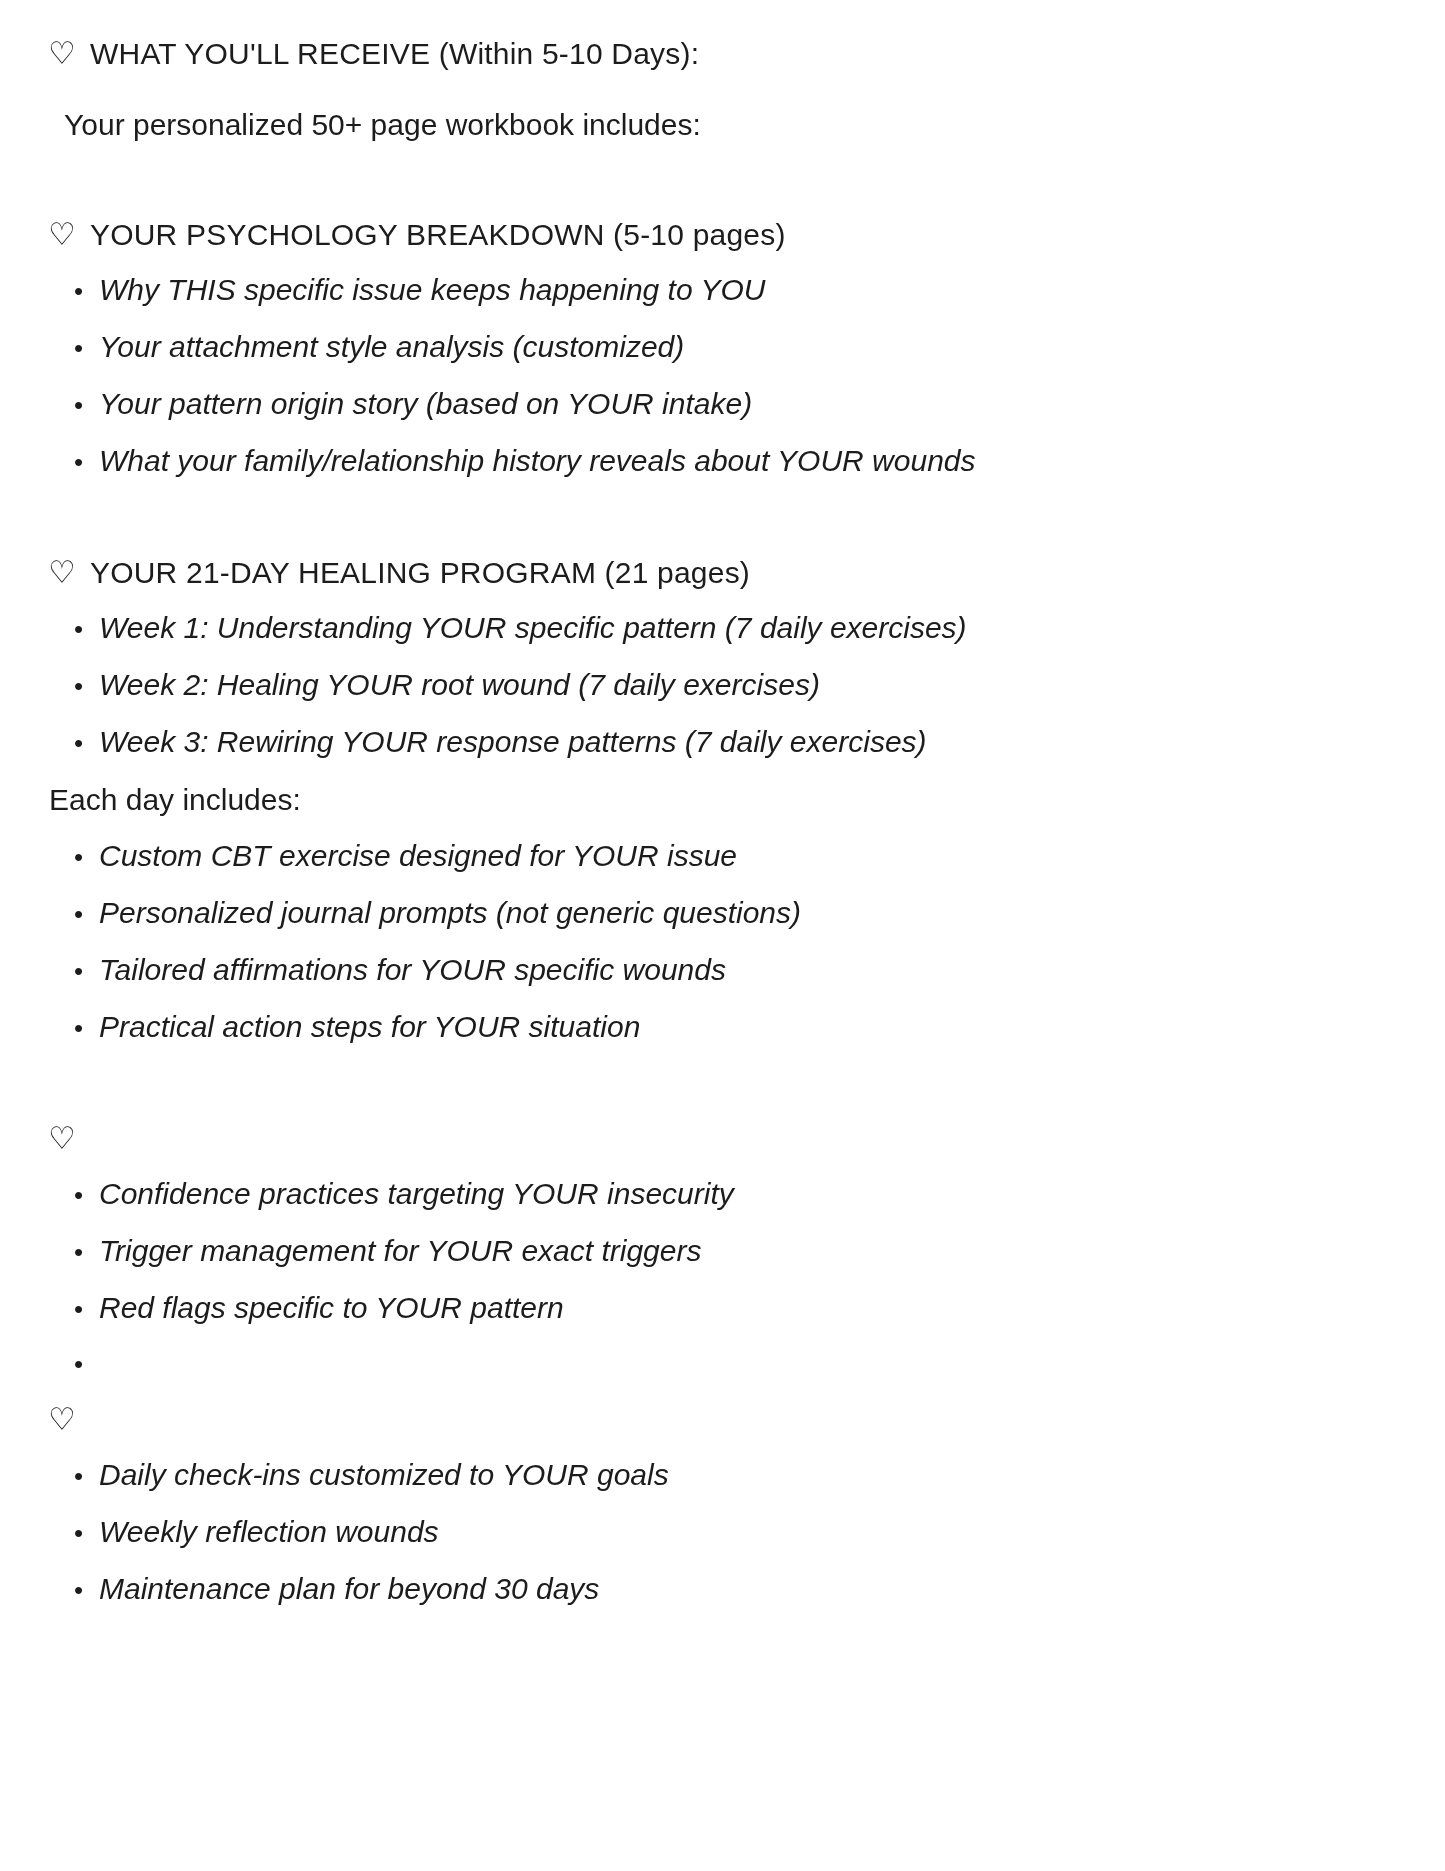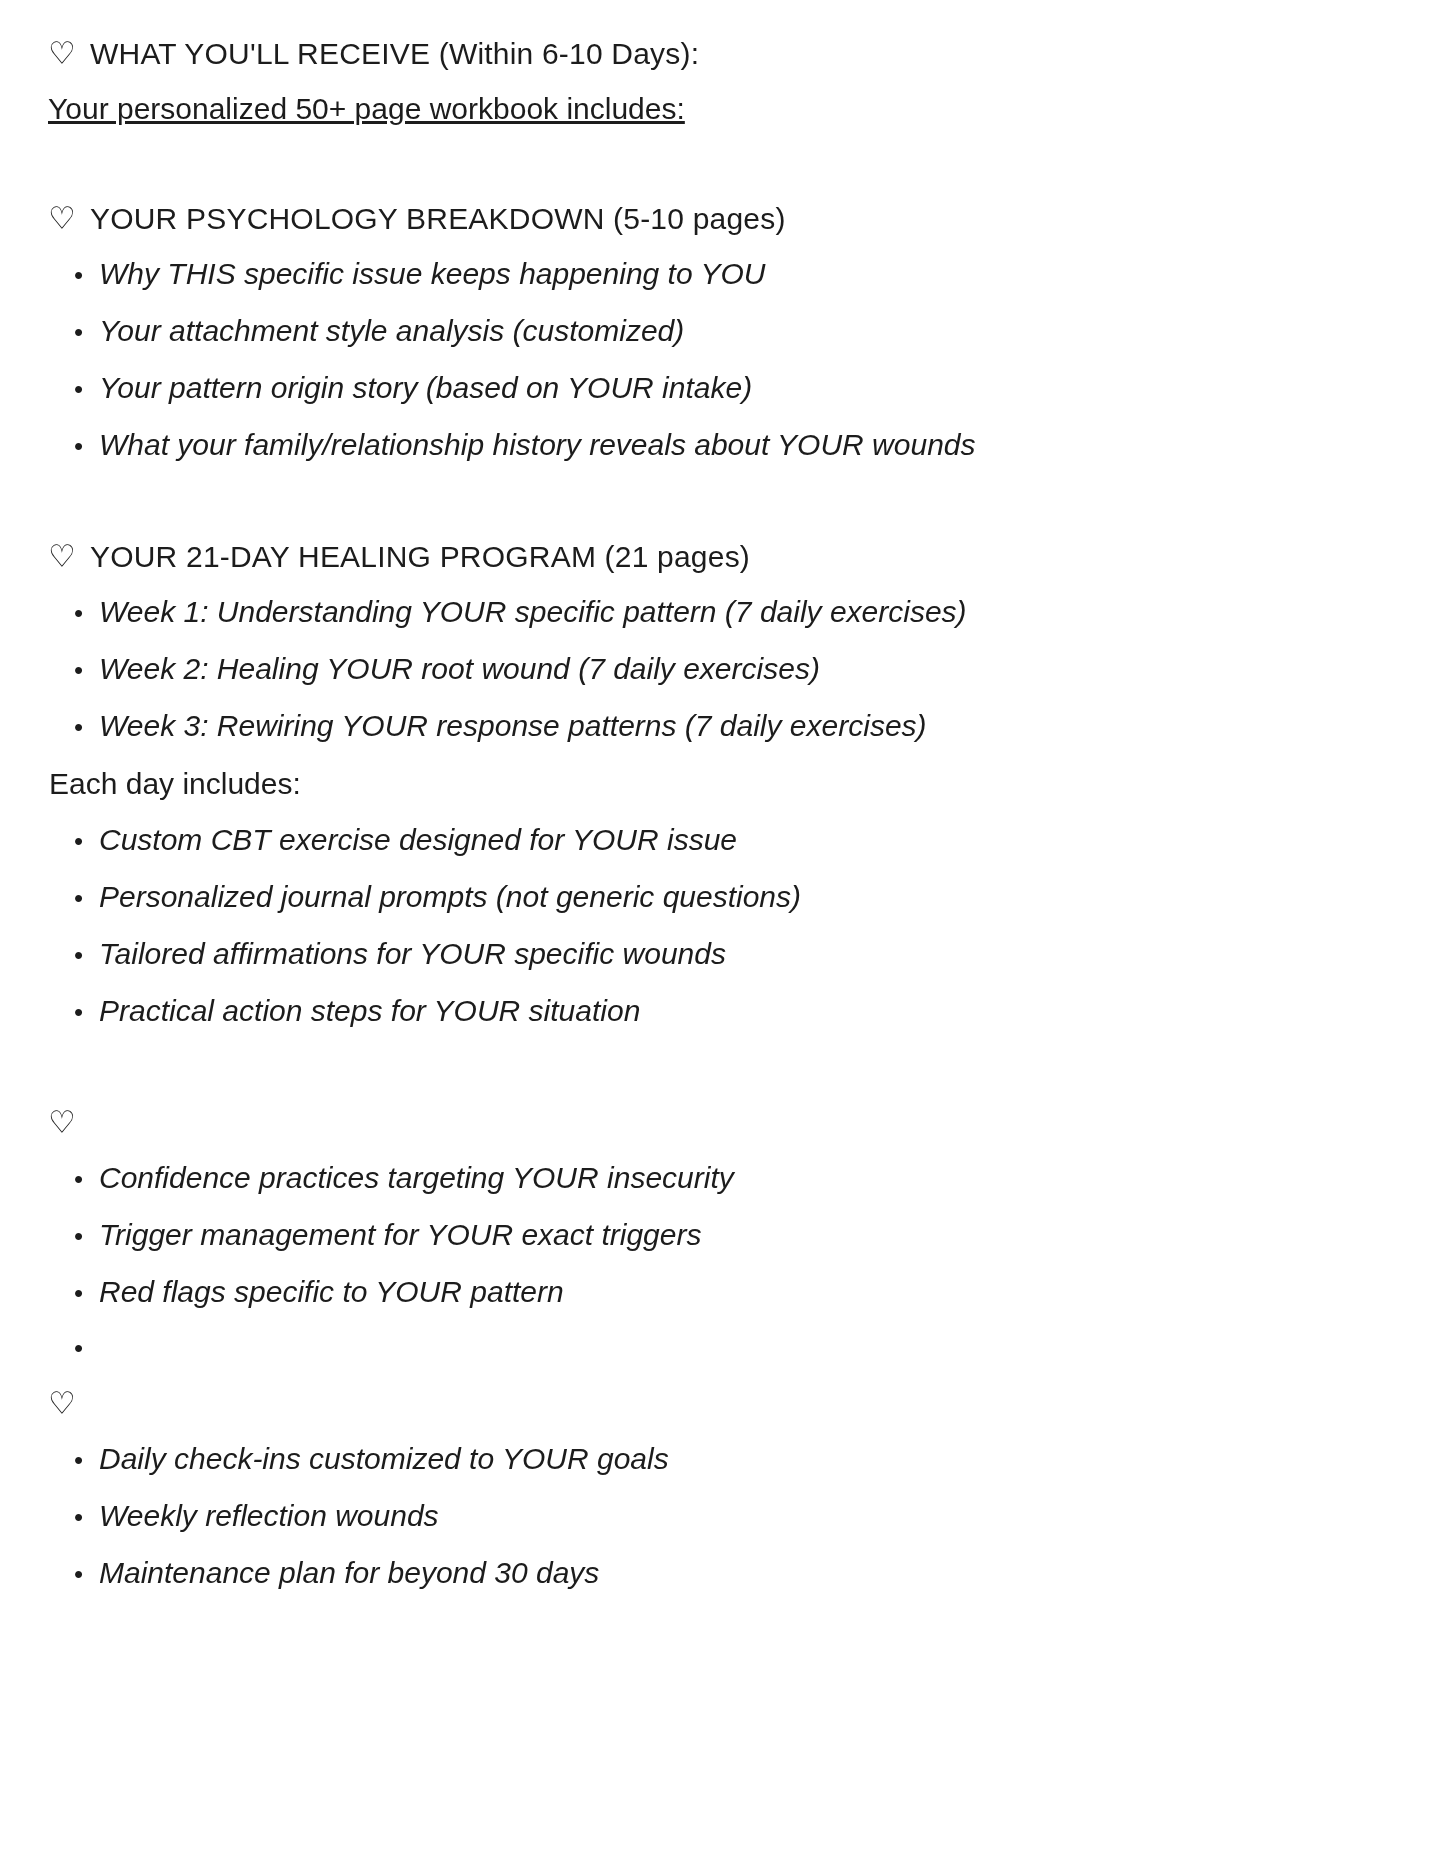--- a/index.html
+++ b/index.html
@@ -45,22 +45,21 @@
     display: flex;
     align-items: baseline;
     letter-spacing: 0.2px;
   }
   .heart {
     font-family: "DejaVu Sans", sans-serif;
     margin-right: 14px;
     font-size: 31px;
   }
   .subtext {
-    margin: 0;
-    text-decoration: underline;
+    margin: 16px;
   }
   ul.bullets {
     list-style: none;
     margin: 0;
     padding: 0 0 0 26px;
   }
   li.item {
     display: flex;
     align-items: baseline;
   }
@@ -85,21 +84,21 @@
 </style>
 </head>
 <body>
 
 <div class="page">
 
 
   <div class="intro">
     <div class="heading">
       <span class="heart">♡</span>
-      <span class="htext">WHAT YOU'LL RECEIVE (Within 6-10 Days):</span>
+      <span class="htext">WHAT YOU'LL RECEIVE (Within 5-10 Days):</span>
     </div>
     <p class="subtext">Your personalized 50+ page workbook includes:</p>
   </div>
 
   <main>
       <section class="section">
         <div class="heading">
           <span class="heart">♡</span>
           <span class="htext">YOUR PSYCHOLOGY BREAKDOWN (5-10 pages)</span>
         </div>

